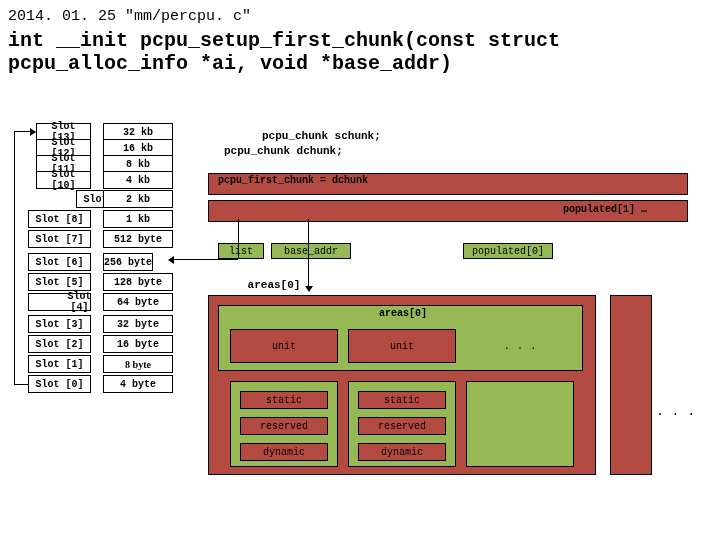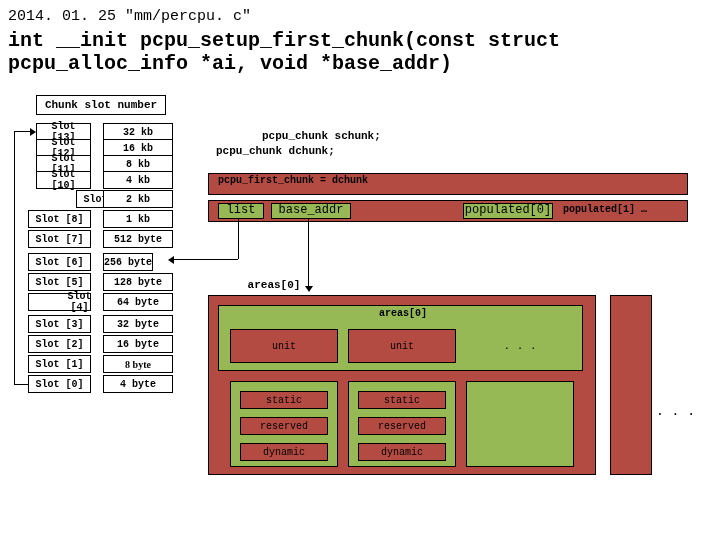--- a/index.html
+++ b/index.html
@@ -49,21 +49,21 @@
     border: 1px solid #000;
     background: #fff;
     font-weight: bold;
     font-size: 10px;
     padding: 1px 0;
   }
 
   
   .wide-red   { border: 1px solid #000; background: #b44b43; }
   .wide-green { border: 1px solid #000; background: #96b955; }
-  .field      { border: 1px solid #000; background: #96b955; font-size: 12px; }
+  .field      { border: 1px solid #000; background: #96b955; font-size: 10px; margin-top: 40px; }
   .field-red  { border: 1px solid #000; background: #b44b43; font-size: 10px; }
   .txt        { font-size: 11px; font-weight: bold; }
   .txt-sm     { font-size: 10px; font-weight: bold; }
   .ellipsis   { font-size: 13px; }
 
   
   .hline { position:absolute; height:0; border-top:1px solid #000; }
   .vline { position:absolute; width:0; border-left:1px solid #000; }
   .arrow-r::after{
     content:""; position:absolute; right:-5px; top:-4px;
@@ -78,21 +78,20 @@
 <body>
 
 <div class="date-line">
   <span>2014. 01. 25</span>
   <span>"mm/percpu. c"</span>
 </div>
 <div class="func-sig">int __init pcpu_setup_first_chunk(const struct pcpu_alloc_info *ai, void *base_addr)</div>
 
 <div class="diagram">
 
-  <div class="box slot-header" style="left:28px; top:0; width:130px;">Chunk slot number</div>
 
   <div class="box slot-cell" style="left:28px; top:28px; width:55px; height:18px;">Slot [13]</div>
   <div class="box slot-cell" style="left:95px; top:28px; width:70px; height:18px;">32 kb</div>
 
   <div class="box slot-cell" style="left:28px; top:44px; width:55px; height:18px;">Slot [12]</div>
   <div class="box slot-cell" style="left:95px; top:44px; width:70px; height:18px;">16 kb</div>
 
   <div class="box slot-cell" style="left:28px; top:60px; width:55px; height:18px;">Slot [11]</div>
   <div class="box slot-cell" style="left:95px; top:60px; width:70px; height:18px;">8 kb</div>
 
@@ -127,21 +126,21 @@
   <div class="box slot-cell" style="left:95px; top:260px; width:70px; height:18px;font-family:Liberation Serif, serif;">8 byte</div>
 
   <div class="box slot-cell" style="left:20px; top:280px; width:63px; height:18px;">Slot [0]</div>
   <div class="box slot-cell" style="left:95px; top:280px; width:70px; height:18px;">4 byte</div>
 
   <div class="hline" style="left:6px; top:289px; width:14px;"></div>
   <div class="vline" style="left:6px; top:36px; height:253px;"></div>
   <div class="hline arrow-r" style="left:6px; top:36px; width:17px;"></div>
 
   <div class="box txt" style="left:210px; top:35px; width:180px; justify-content:flex-start;padding-left:44px;">pcpu_chunk schunk;</div>
-  <div class="box txt" style="left:208px; top:50px; width:180px; justify-content:flex-start;">pcpu_chunk dchunk;</div>
+  <div class="box txt" style="left:216px; top:50px; width:180px; justify-content:flex-start;">pcpu_chunk dchunk;</div>
 
   <div class="box wide-red" style="left:200px; top:78px; width:480px; height:22px;"></div>
   <div class="box txt-sm" style="left:210px; top:80px; justify-content:flex-start;">pcpu_first_chunk = dchunk</div>
 
   <div class="box wide-red" style="left:200px; top:105px; width:480px; height:22px;"></div>
   <div class="box field" style="left:210px; top:108px; width:46px; height:16px;">list</div>
   <div class="box field" style="left:263px; top:108px; width:80px; height:16px;">base_addr</div>
   <div class="box field" style="left:455px; top:108px; width:90px; height:16px;">populated[0]</div>
   <div class="box txt-sm" style="left:555px; top:109px; width:95px; justify-content:flex-start;">populated[1] …</div>
 

